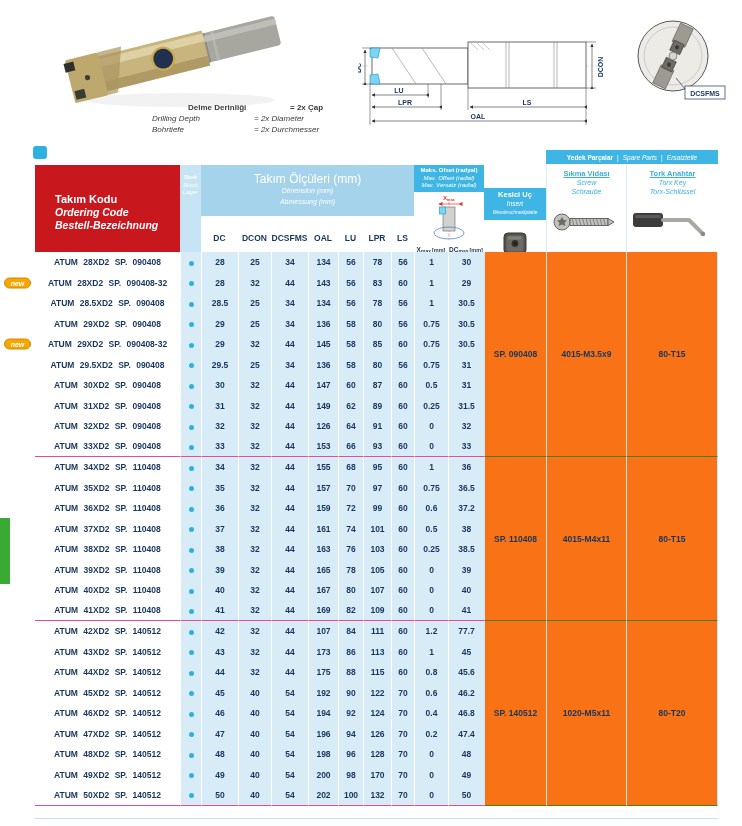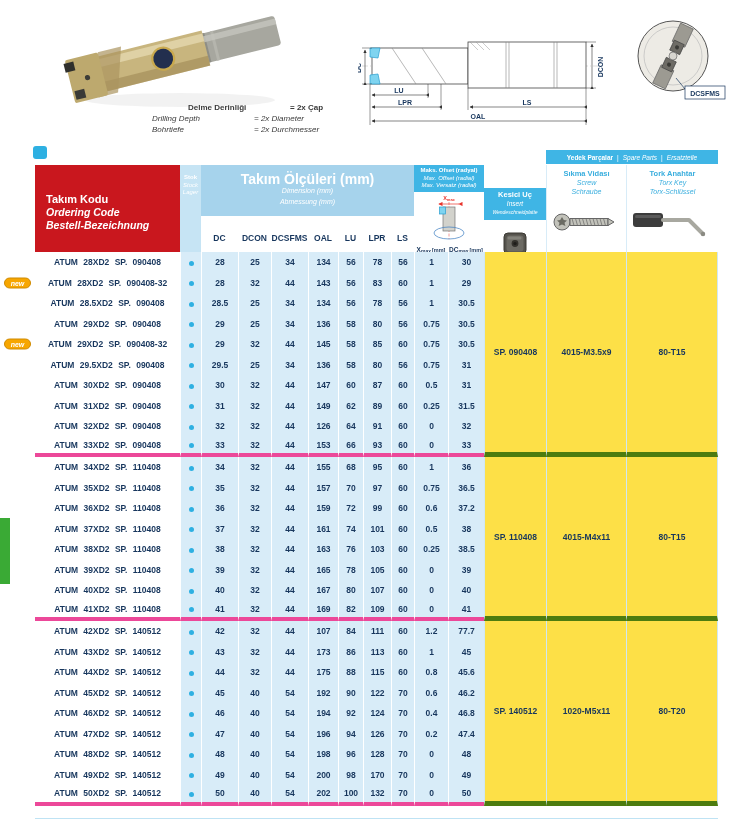--- a/index.html
+++ b/index.html
@@ -18,31 +18,31 @@
   .corner-chip{position:absolute;left:33px;top:146px;width:14px;height:13px;background:#2eb0e2;border-radius:3px;}
   .green-tab{position:absolute;left:0;top:518px;width:10px;height:66px;background:#3aaa35;}
   
   .thead{position:absolute;left:35px;top:150px;width:683px;height:110px;}
   .thead>div{position:absolute;box-sizing:border-box;}
   .spare-band{left:511px;top:0;width:172px;height:14px;background:#3fb5e5;color:#fff;
               display:flex;align-items:center;justify-content:center;gap:4px;font-size:6.5px;}
   .spare-band .b{font-weight:700;}
   .spare-band .i{font-style:italic;}
   .h-code{left:0;top:15px;width:145px;height:95px;background:#c9171e;color:#fff;
-          display:flex;flex-direction:column;justify-content:center;padding-left:11px;line-height:13px;}
+          display:flex;flex-direction:column;justify-content:center;padding-left:20px;line-height:13px;}
   .h-code .l1{font-size:11px;font-weight:700;}
   .h-code .l2,.h-code .l3{font-size:10.5px;font-weight:700;font-style:italic;}
   .h-stock{left:145px;top:15px;width:21px;height:95px;background:#c6e4f4;color:#fff;
            display:flex;flex-direction:column;align-items:center;padding-top:9px;font-size:6px;line-height:7.5px;}
   .h-stock .l1{font-weight:700;}
   .h-stock .l2,.h-stock .l3{font-style:italic;}
   .h-dims{left:166px;top:15px;width:213px;height:95px;}
   .h-dims .band{height:51px;background:#a6d3ec;color:#fff;display:flex;flex-direction:column;
                 align-items:center;justify-content:center;line-height:11px;}
-  .h-dims .band .l1{font-size:14px;font-weight:700;}
+  .h-dims .band .l1{font-size:12px;font-weight:400;}
   .h-dims .band .l2,.h-dims .band .l3{font-size:7px;font-style:italic;}
   .h-dims .labels{height:44px;display:flex;align-items:center;}
   .h-dims .labels span{display:inline-block;text-align:center;font-size:8.5px;font-weight:700;color:#17365d;}
   .h-off{left:379px;top:15px;width:70px;height:95px;}
   .h-off .band{height:27px;background:#3fb5e5;color:#fff;display:flex;flex-direction:column;
                align-items:center;justify-content:center;line-height:7.5px;font-size:6px;}
   .h-off .band .l1{font-weight:700;}
   .h-off .band .l2,.h-off .band .l3{font-style:italic;}
   .h-off svg{position:static;display:block;margin:1px auto 0;}
   .off-labels{height:18px;display:flex;align-items:center;}
@@ -53,34 +53,34 @@
   .h-insert{left:449px;top:15px;width:62px;height:95px;text-align:center;margin-top:23px;}
   .h-insert .band{height:32px;background:#3fb5e5;color:#fff;display:flex;flex-direction:column;
                   align-items:center;justify-content:center;line-height:8.5px;}
   .h-insert .band .l1{font-size:7.5px;font-weight:700;}
   .h-insert .band .l2{font-size:6.5px;font-style:italic;}
   .h-insert .band .l3{font-size:5px;font-style:italic;}
   .h-insert svg{position:static;display:block;margin:8px auto 0;}
   .h-screw,.h-torx{top:15px;height:95px;text-align:center;color:#3aaede;line-height:9px;padding-top:4px;}
   .h-screw{left:511px;width:80px;border-left:1px solid #d8ecf8;}
   .h-torx{left:591px;width:92px;border-left:1px solid #d8ecf8;}
-  .h-screw .l1,.h-torx .l1{font-size:7.5px;font-weight:700;}
+  .h-screw .l1,.h-torx .l1{font-size:7.5px;font-weight:700;text-decoration:underline;}
   .h-screw .l2,.h-screw .l3,.h-torx .l2,.h-torx .l3{font-size:7px;font-style:italic;}
   .h-screw svg,.h-torx svg{position:static;display:block;margin:14px auto 0;}
   
   .ctable{position:absolute;left:35px;top:252px;width:683px;border-collapse:separate;border-spacing:0;table-layout:fixed;}
   .ctable td{height:20.5px;box-sizing:border-box;padding:0;font-size:8.5px;font-weight:700;color:#17365d;
              text-align:center;vertical-align:middle;}
   .c-name{background:#fff;text-align:left;padding-left:6px;position:relative;white-space:nowrap;word-spacing:3px;font-size:8px;}
   .c-stock{background:#d8ecf8;border-left:1px solid #fff;}
   .dot{display:inline-block;width:5px;height:5px;border-radius:50%;background:#2eb0e2;vertical-align:middle;}
   .c-num{background:#d8ecf8;border-left:1px solid #fff;}
-  .c-merge{background:#fde047;border-left:1px solid #cfe7f5;border-bottom:5px solid #4d7c0f;}
+  .c-merge{background:#f97316;border-left:1px solid #cfe7f5;border-bottom:1px solid #4d7c0f;}
   td.c-merge:last-child{border-right:1px solid #cfe7f5;}
-  .g-end td{border-bottom:4px solid #ec4899;}
+  .g-end td{border-bottom:1px solid #ec4899;}
   .new-badge{position:absolute;left:-31px;top:50%;transform:translateY(-50%);width:27px;height:11px;
              background:#f7a600;border:1px solid #cf8a00;border-radius:6px;color:#fff;font-size:7px;
              font-style:italic;font-weight:700;display:flex;align-items:center;justify-content:center;box-sizing:border-box;}
   .bottom-rule{position:absolute;left:35px;top:818px;width:683px;height:1px;background:#bfe3f4;}
 </style>
 </head>
 <body>
 
 <div class="page">
 

